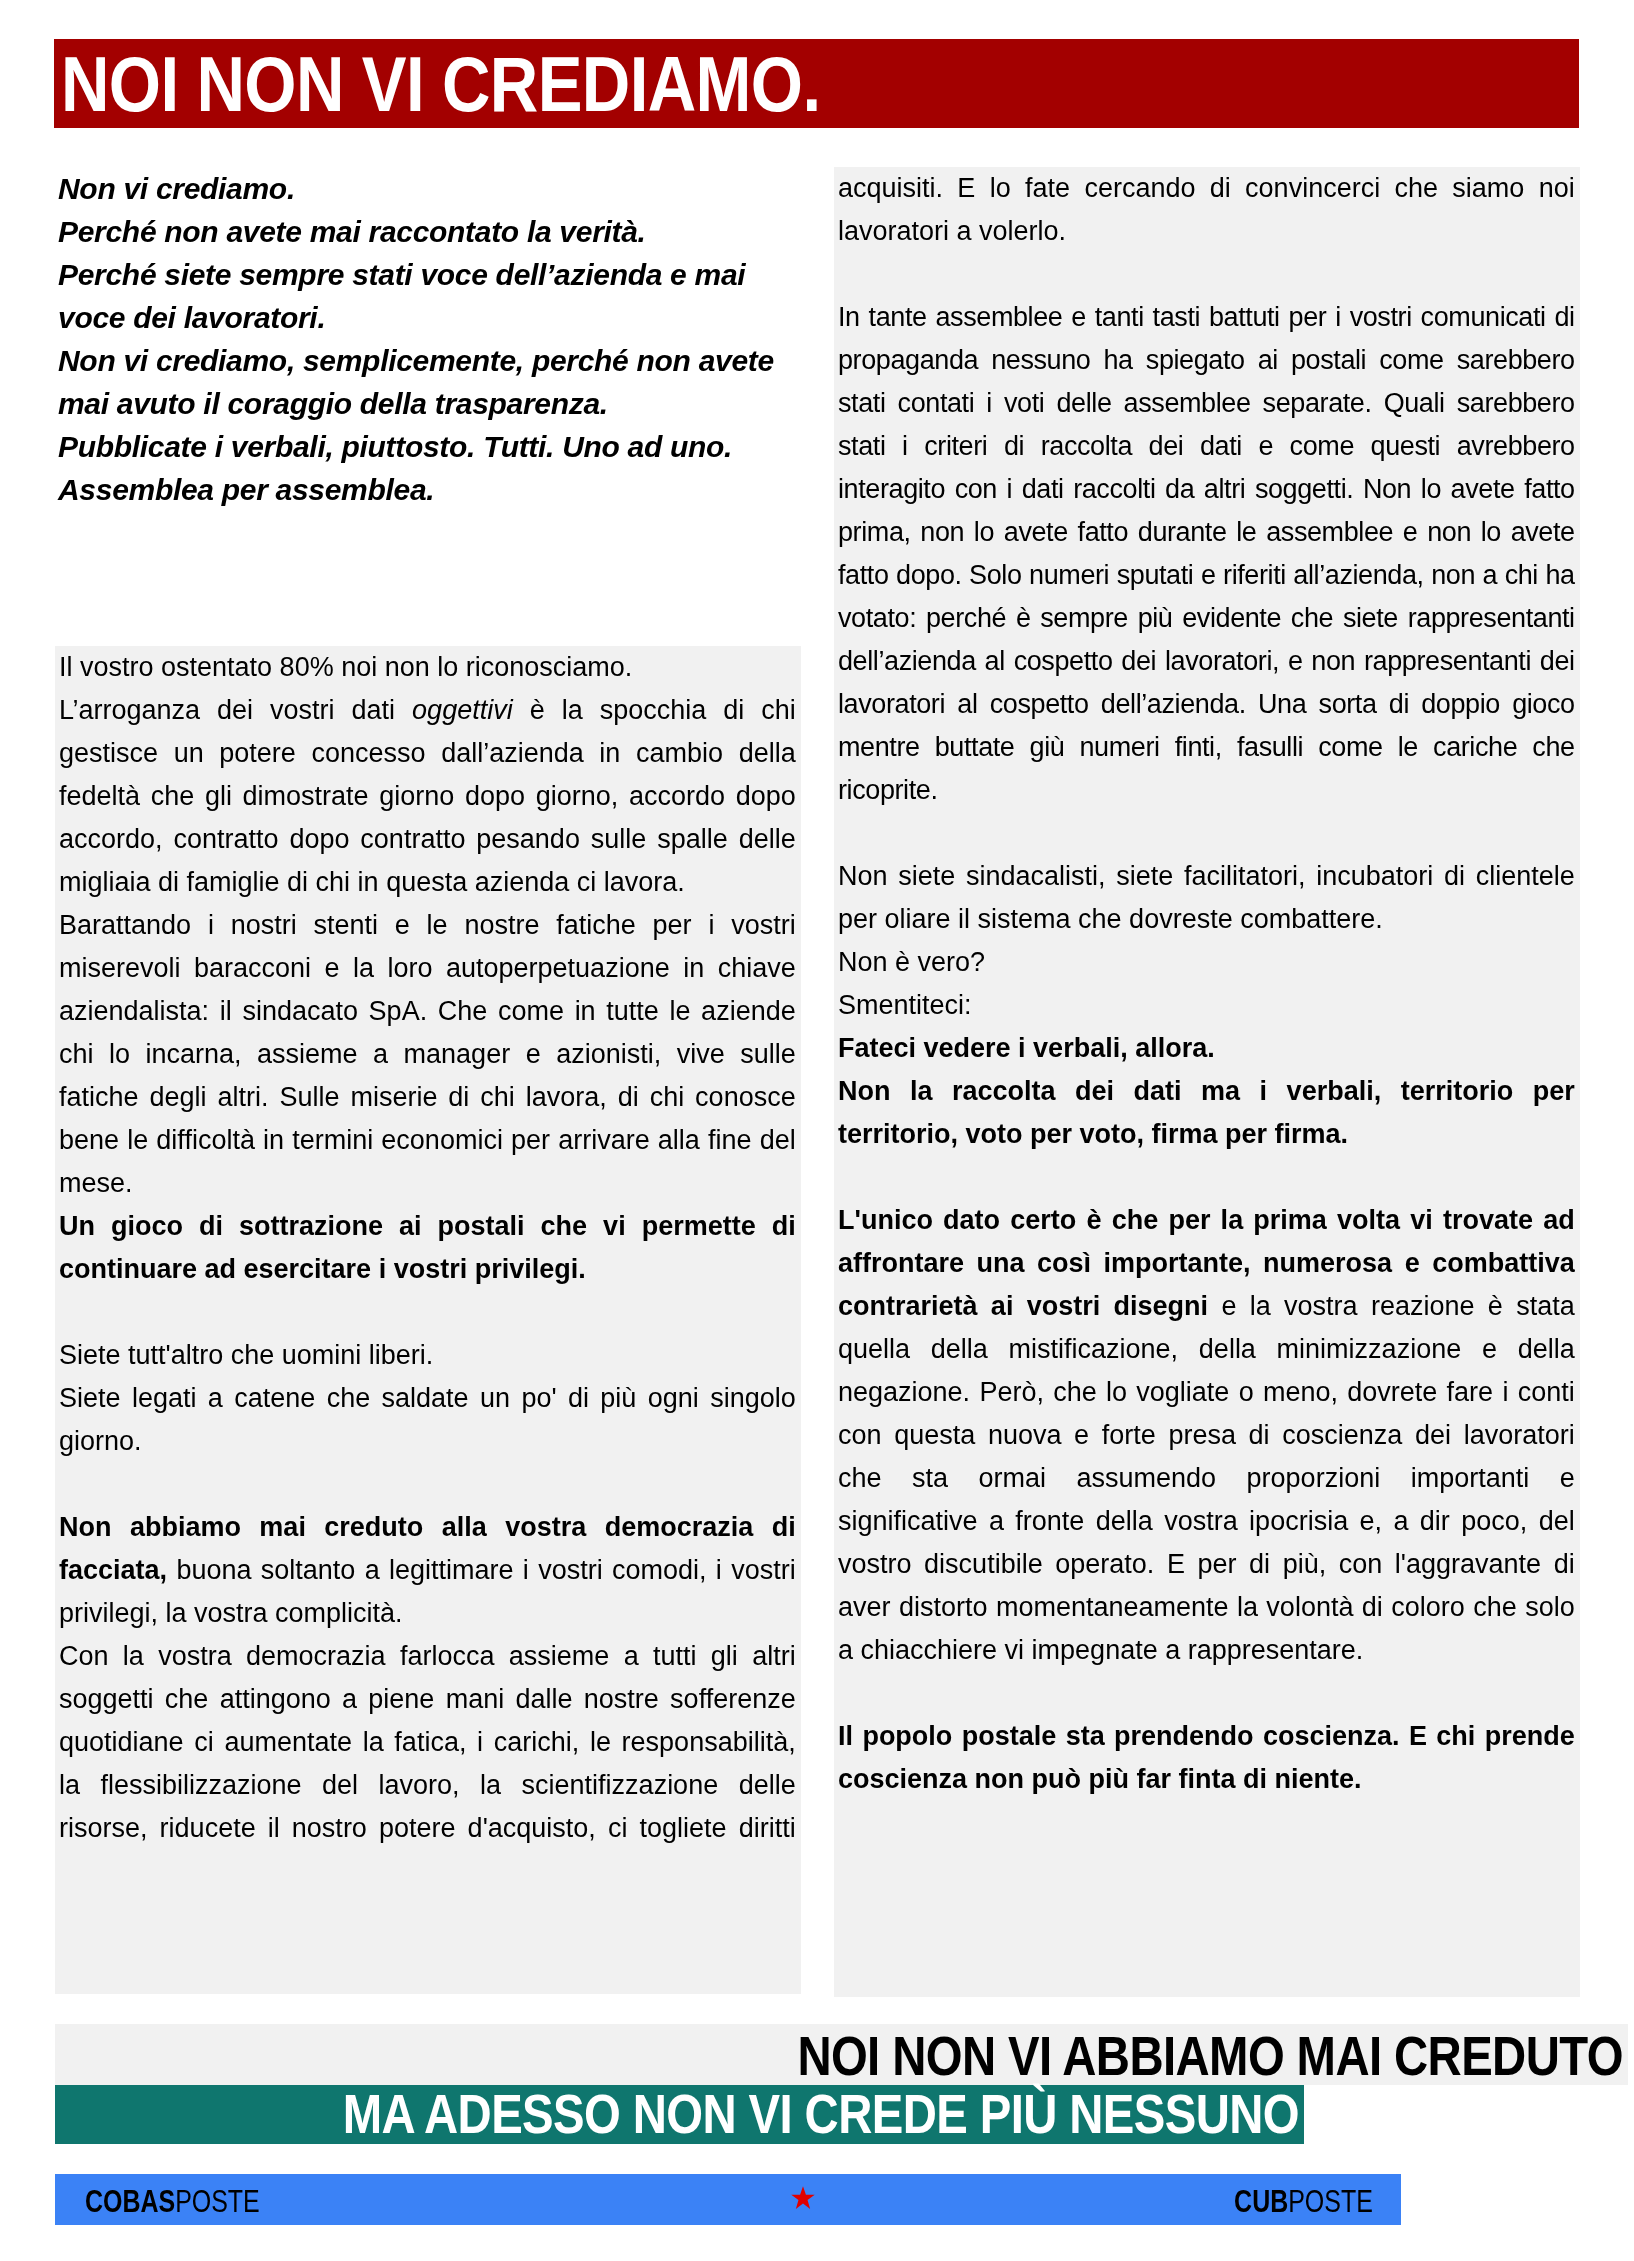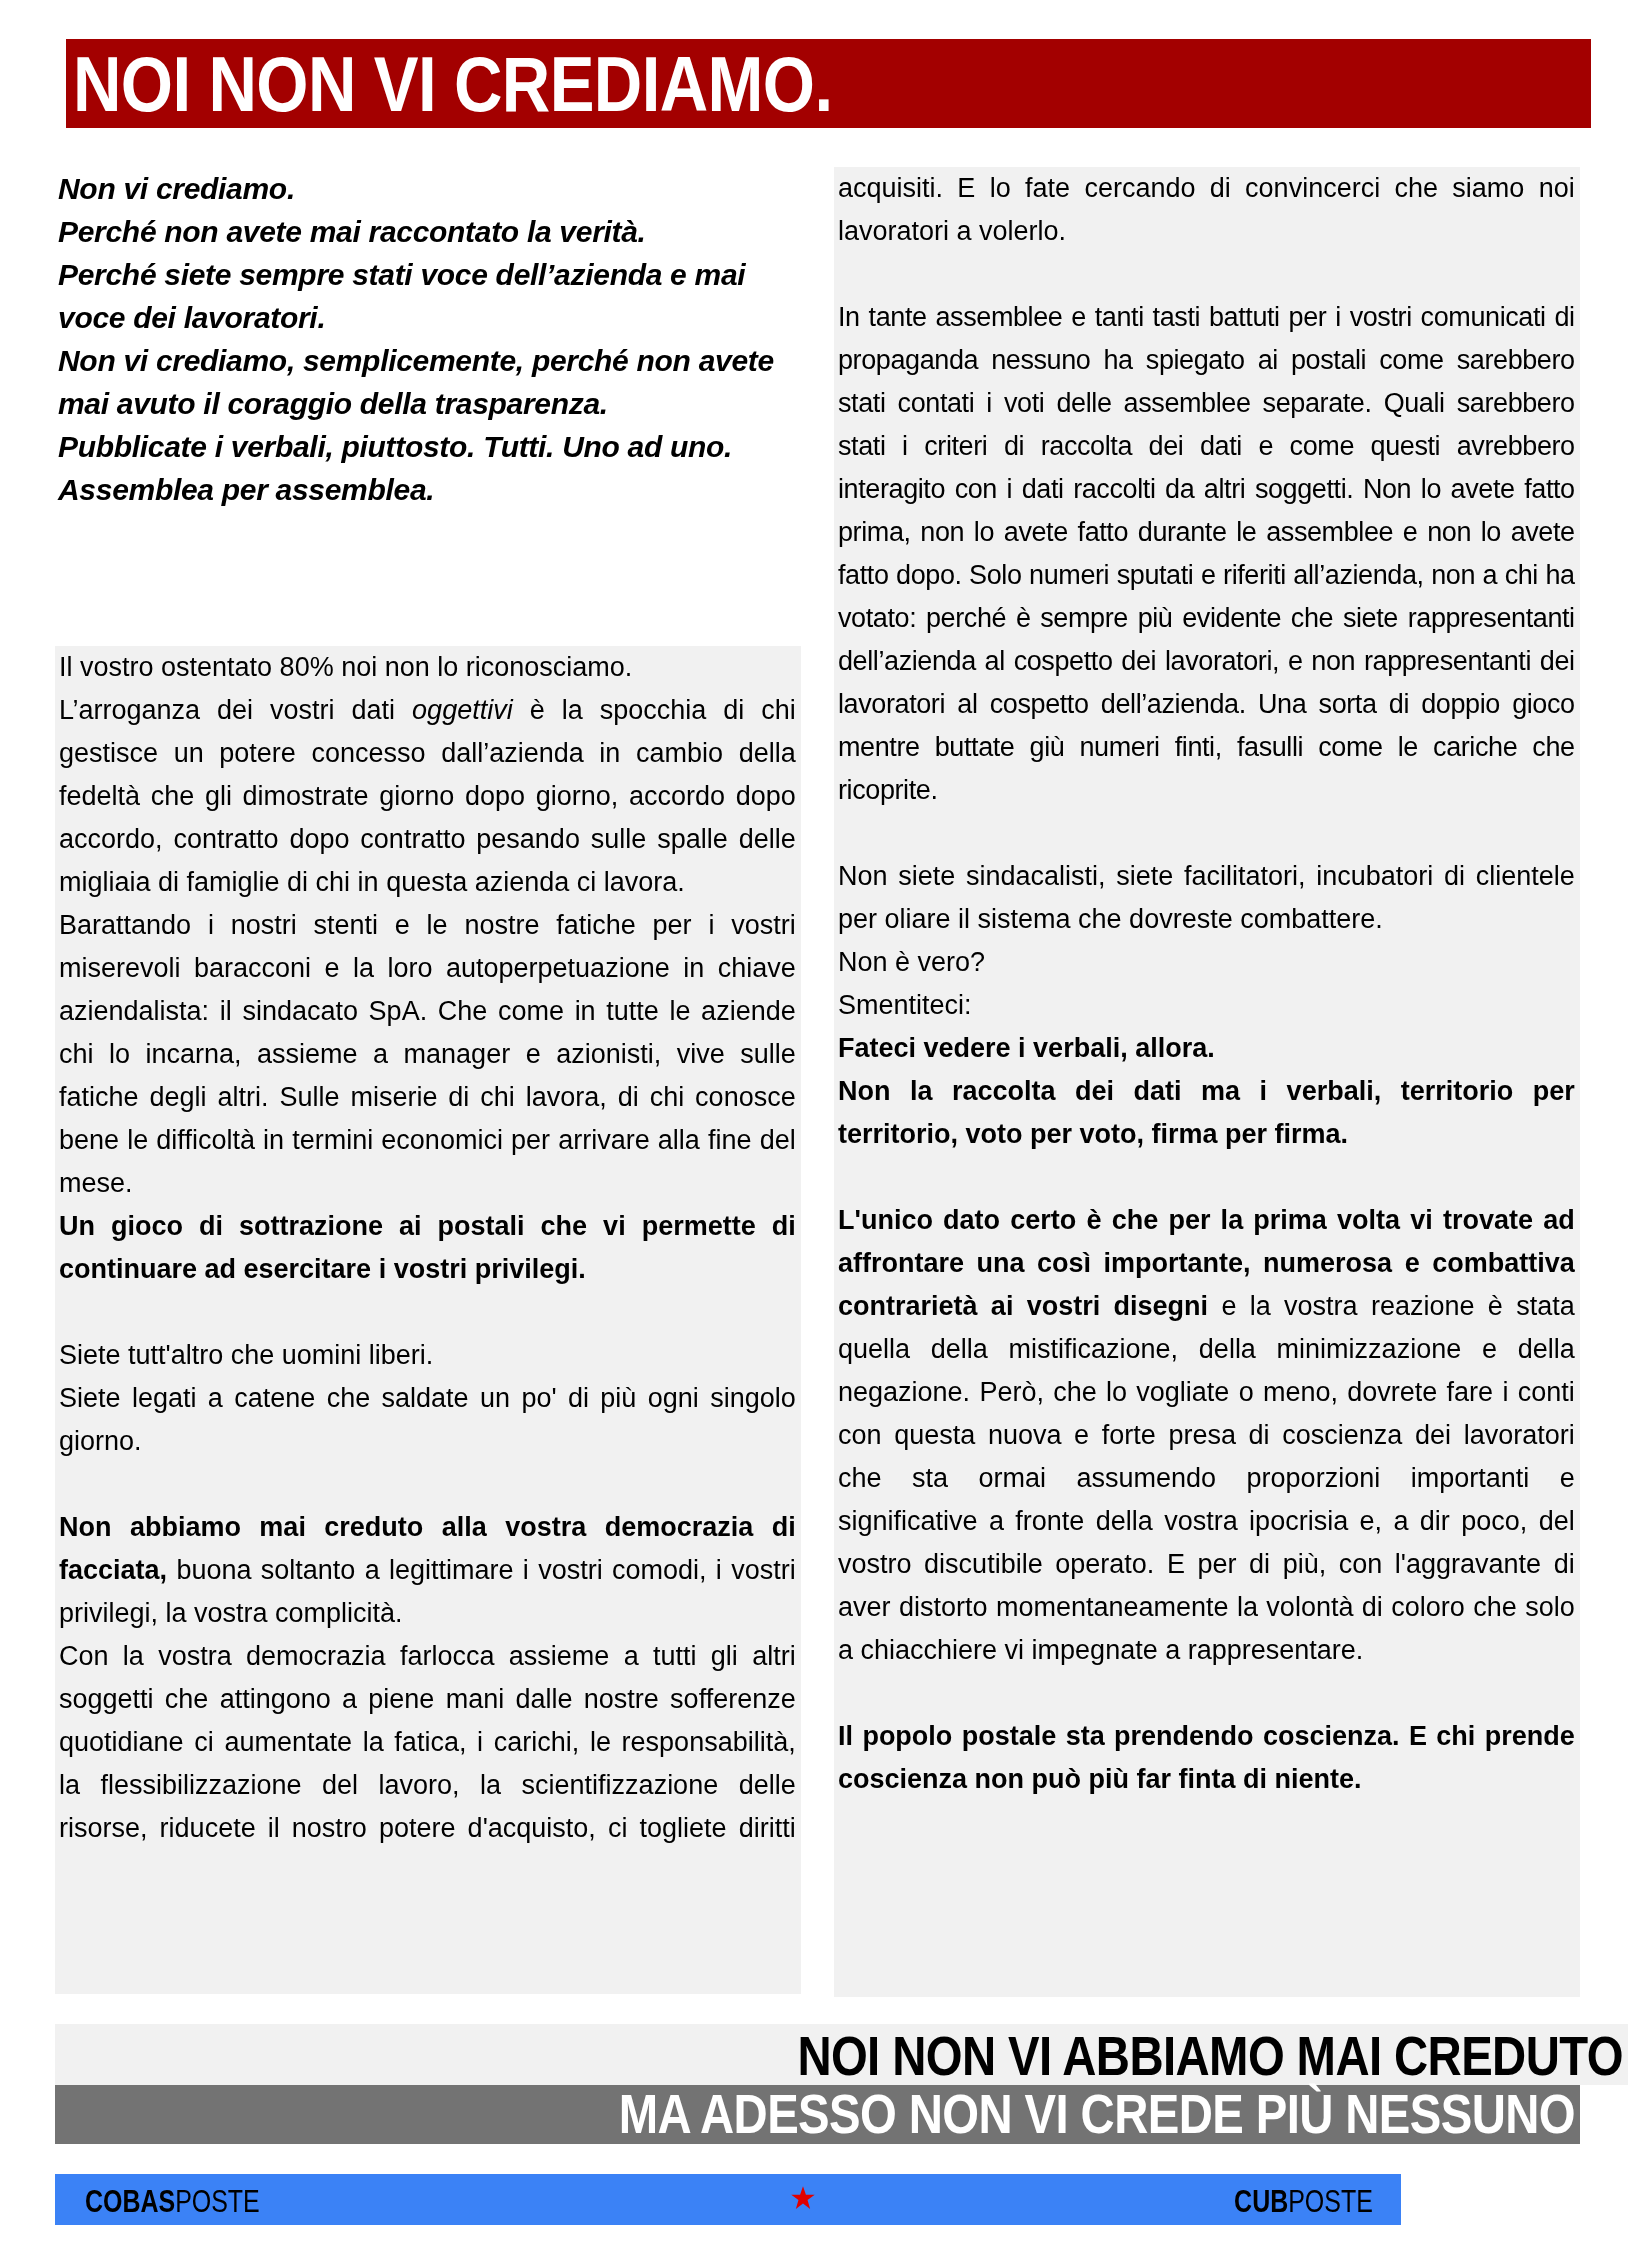--- a/index.html
+++ b/index.html
@@ -1,40 +1,40 @@
 <!DOCTYPE html>
 <html style="font-size:10.5px"><head>
 <meta charset="utf-8">
 <style>
   html, body { margin:0; padding:0; background:#ffffff; }
   body { width:1634px; height:2261px; position:relative; overflow:hidden;
          font-family:"Liberation Sans", sans-serif; color:#000; }
-  .title-bar { position:absolute; left:66px; top:39px; width:1525px; height:89px;
+  .title-bar { position:absolute; left:54px; top:39px; width:1525px; height:89px;
                background:#a30000; }
   .title-bar h1 { margin:0; position:absolute; left:6.6px; top:6.6px;
                   font-family:"Liberation Sans", sans-serif; font-weight:700;
                   font-size:78px; line-height:76px; color:#fff; letter-spacing:-0.7px;
                   transform:scaleX(0.86); transform-origin:left center; white-space:nowrap; }
   .col { position:absolute; font-family:"Liberation Sans", sans-serif; font-size:27px;
          line-height:43px; text-align:justify; }
   .intro { left:58px; top:167px; width:744px; font-style:italic; font-weight:700;
            text-align:left; font-size:30px; letter-spacing:-0.3px; }
   .intro p { margin:0; }
   .gray { background:#f1f1f1; }
   .left-box { left:55px; top:646px; width:746px; height:1348px; }
   .right-box { left:834px; top:167px; width:746px; height:1830px; }
   .inner { padding:0 5.3px 0 4px; }
   .col p { margin:0; }
   .col .gap { height:43px; }
   .b { font-weight:700; }
   .i { font-style:italic; }
   .banner-top { position:absolute; left:55px; top:2024px; width:1525px; height:61px;
                 background:#f1f1f1;padding-left:48px; }
-  .banner-bot { position:absolute; left:55px; top:2085px; width:1525px; height:59px;
-                background:#737373;text-align:center; }
+  .banner-bot { position:absolute; left:55px; top:2085px; width:1249px; height:59px;
+                background:#0f766e;text-align:center; }
   .banner-text { position:absolute; right:5.3px; font-family:"Liberation Sans", sans-serif;
                  font-weight:700; font-size:55px; line-height:59px; white-space:nowrap;
                  transform:scaleX(0.86); transform-origin:right center; letter-spacing:-0.7px; }
   .banner-top .banner-text { top:2.6px; color:#000; }
   .banner-bot .banner-text { top:0px; color:#fff; }
   .footer { position:absolute; left:55px; top:2174px; width:1346px; height:51px;
             background:#3b82f6; }
   .logo { position:absolute; top:10.5px; font-size:32px; line-height:32px; white-space:nowrap;
           transform:scaleX(0.78); }
   .logo .strong { font-weight:900; }

